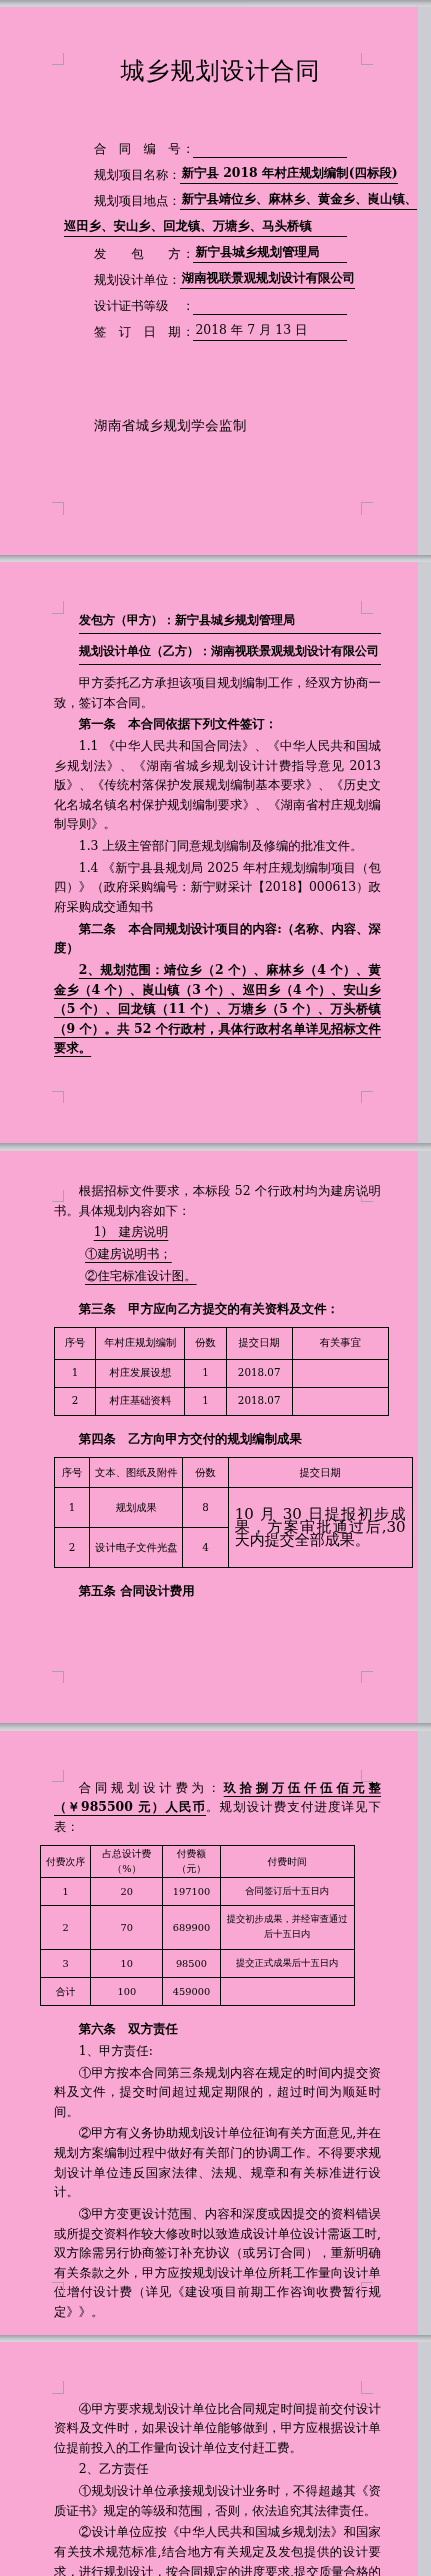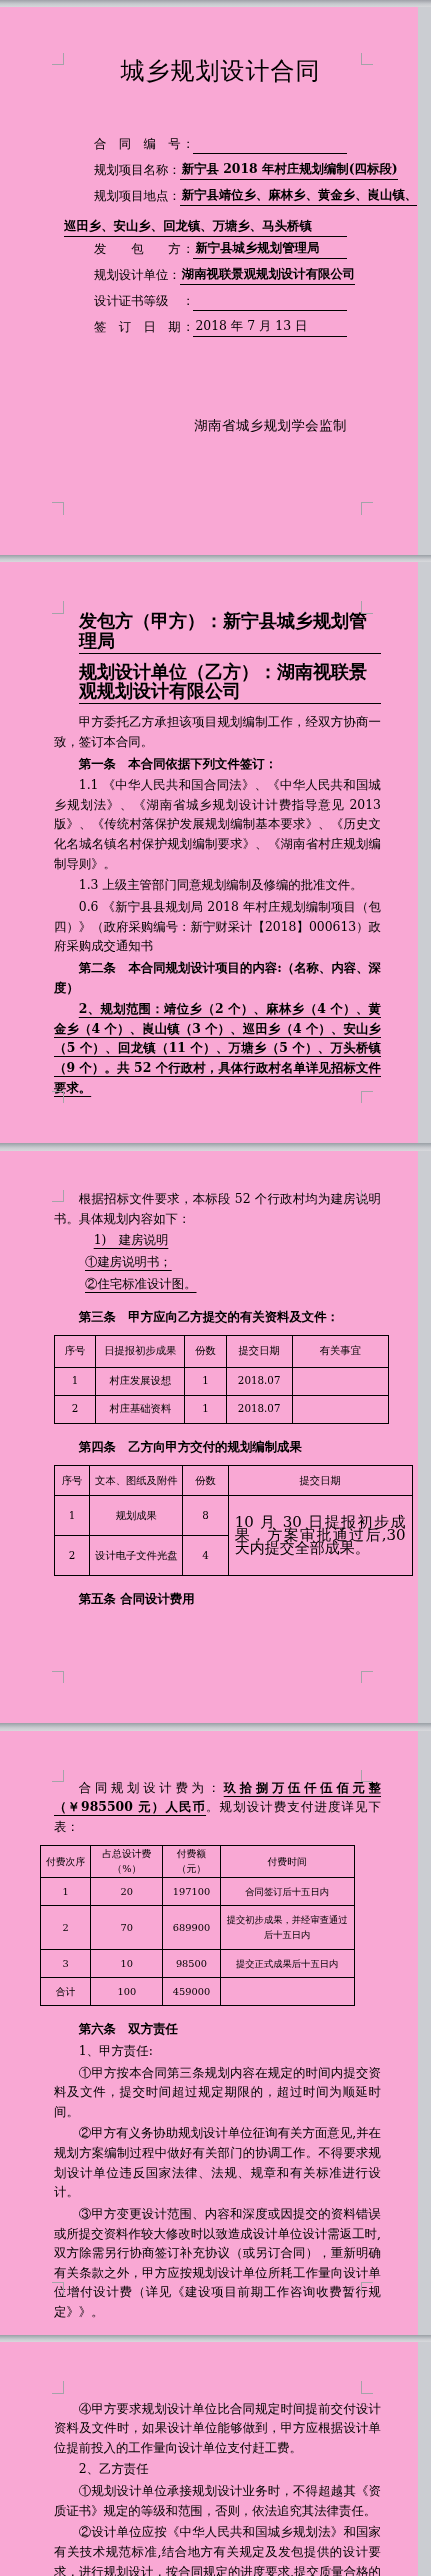--- a/index.html
+++ b/index.html
@@ -28,70 +28,70 @@
   .mk.top1{top:46px;}
   .mk.topn{top:39px;}
 
   
   .cover-title{
     margin:49px 0 0 40px;width:253px;
     font-size:24px;line-height:31px;text-align:center;
     letter-spacing:1px;white-space:nowrap;
   }
   .cover-fields{margin:45px 0 0 40px;width:253px;}
-  .crow{display:flex;align-items:center;height:26px;font-size:12.4px;}
+  .crow{display:flex;align-items:flex-end;height:26px;font-size:12.4px;}
   .clabel{width:88px;white-space:nowrap;}
   .ccolon{width:11.3px;}
   .cval{
     flex:1;border-bottom:1px solid #000;
     padding:0 0 1px 2.1px;font-weight:700;white-space:nowrap;min-height:16.5px;
   }
   .cval.reg{font-weight:400;}
   .cwrap{
     display:block;margin-left:-30px;border-bottom:1px solid #000;
     font-size:12.4px;font-weight:700;height:25px;display:flex;align-items:flex-end;padding-bottom:1px;
   }
-  .cover-footer{margin:76px 0 10px 40px;width:253px;text-align:right;font-size:13.4px;letter-spacing:0.5px;}
+  .cover-footer{margin:76px 0 10px 40px;width:253px;text-align:left;font-size:13.4px;letter-spacing:0.5px;}
 
   
   .para{
     font-size:12.4px;line-height:19.6px;margin:2.1px 0;
     text-indent:2em;text-align:justify;
   }
   .para.ind3{text-indent:3.2em;}
   .para.ind25{text-indent:2.5em;}
   .h{font-weight:700;}
   .bu{font-weight:700;text-decoration:underline;text-underline-offset:4.1px;text-decoration-thickness:0.9px;}
   .un{text-decoration:underline;text-underline-offset:4.1px;text-decoration-thickness:0.9px;}
   .mt-med{margin-top:13.4px;}
 
   .party-line{
     margin:0 0 8.2px 25px;
     border-bottom:1px solid #000;
     padding-bottom:2.1px;
-    font-size:18px;font-weight:700;line-height:19.6px;
+    font-size:12px;font-weight:700;line-height:19.6px;
   }
 
   
   table{border-collapse:collapse;margin:8.2px 0;table-layout:fixed;}
   td{border:1px solid #000;text-align:center;vertical-align:middle;padding:0 2.1px;
      font-size:10.3px;line-height:15.5px;overflow:hidden;}
   .t1{width:308px;}
   .t1 .hrow td{height:31px;}
   .t1 .drow td{height:27px;}
   .t2{width:336px;}
   .t2 .hrow td{height:29px;}
   .t2 .drow td{height:39px;}
   .t2 .merged{font-size:15px;text-align:justify;padding:0 6.2px;line-height:13px;}
   .t3{width:293px;margin-left:-14px;}
   .t3 td{font-size:9.8px;}
   .t3 .hrow td{height:26px;}
   .t3 .drow td{height:27px;}
   .t3 .drow.tall td{height:43px;}
-  .t3 .time{font-size:9.3px;}
+  .t3 .time{font-size:9.3px;font-family:Liberation Mono, monospace;}
 </style>
 </head>
 <body>
 
 <div class="strip top"></div>
 
 <div class="page" id="p1" style="height:548px">
   <div class="mk tl top1"></div>
   <div class="mk tr top1"></div>
   <div class="mk bl"></div>
@@ -147,45 +147,45 @@
   <div class="mk tr topn"></div>
   <div class="mk bl"></div>
   <div class="mk br"></div>
   <div class="page-inner" style="padding-top:49px">
     <div class="party-line"><span>发包方（甲方）：</span><span>新宁县城乡规划管理局</span></div>
     <div class="party-line"><span>规划设计单位（乙方）：</span><span>湖南视联景观规划设计有限公司</span></div>
     <p class="para">甲方委托乙方承担该项目规划编制工作，经双方协商一致，签订本合同。</p>
     <p class="para h">第一条　本合同依据下列文件签订：</p>
     <p class="para">1.1 《中华人民共和国合同法》、《中华人民共和国城乡规划法》、《湖南省城乡规划设计计费指导意见 2013 版》、《传统村落保护发展规划编制基本要求》、《历史文化名城名镇名村保护规划编制要求》、《湖南省村庄规划编制导则》。</p>
     <p class="para">1.3 上级主管部门同意规划编制及修编的批准文件。</p>
-    <p class="para">0.6 《新宁县县规划局 2018 年村庄规划编制项目（包四）》（政府采购编号：新宁财采计【2018】000613）政府采购成交通知书</p>
+    <p class="para">1.4 《新宁县县规划局 2025 年村庄规划编制项目（包四）》（政府采购编号：新宁财采计【2018】000613）政府采购成交通知书</p>
     <p class="para h">第二条　本合同规划设计项目的内容:（名称、内容、深度）</p>
     <p class="para bu">2、规划范围：靖位乡（2 个）、麻林乡（4 个）、黄金乡（4 个）、崀山镇（3 个）、巡田乡（4 个）、安山乡（5 个）、回龙镇（11 个）、万塘乡（5 个）、万头桥镇（9 个）。共 52 个行政村，具体行政村名单详见招标文件要求。</p>
 
   </div>
 </div>
 
 <div class="gap"></div>
 
 <div class="page" id="p3" style="height:572px">
   <div class="mk tl topn"></div>
   <div class="mk tr topn"></div>
   <div class="mk bl"></div>
   <div class="mk br"></div>
-  <div class="page-inner" style="padding-top:36px">
+  <div class="page-inner" style="padding-top:28px">
     <p class="para">根据招标文件要求，本标段 52 个行政村均为建房说明书。具体规划内容如下：</p>
     <p class="para ind3 un">1)　建房说明</p>
     <p class="para ind25 un">①建房说明书；</p>
     <p class="para ind25 un">②住宅标准设计图。</p>
     <p class="para h mt-med">第三条　甲方应向乙方提交的有关资料及文件：</p>
     <table class="t1">
       <tbody>
         <tr class="hrow">
           <td style="width:36px">序号</td>
-          <td style="width:84px">日提报初步成果</td>
+          <td style="width:84px">年村庄规划编制</td>
           <td style="width:36px">份数</td>
           <td style="width:61px">提交日期</td>
           <td style="width:91px">有关事宜</td>
         </tr>
         <tr class="drow">
           <td>1</td>
           <td>村庄发展设想</td>
           <td>1</td>
           <td>2018.07</td>
           <td></td>

